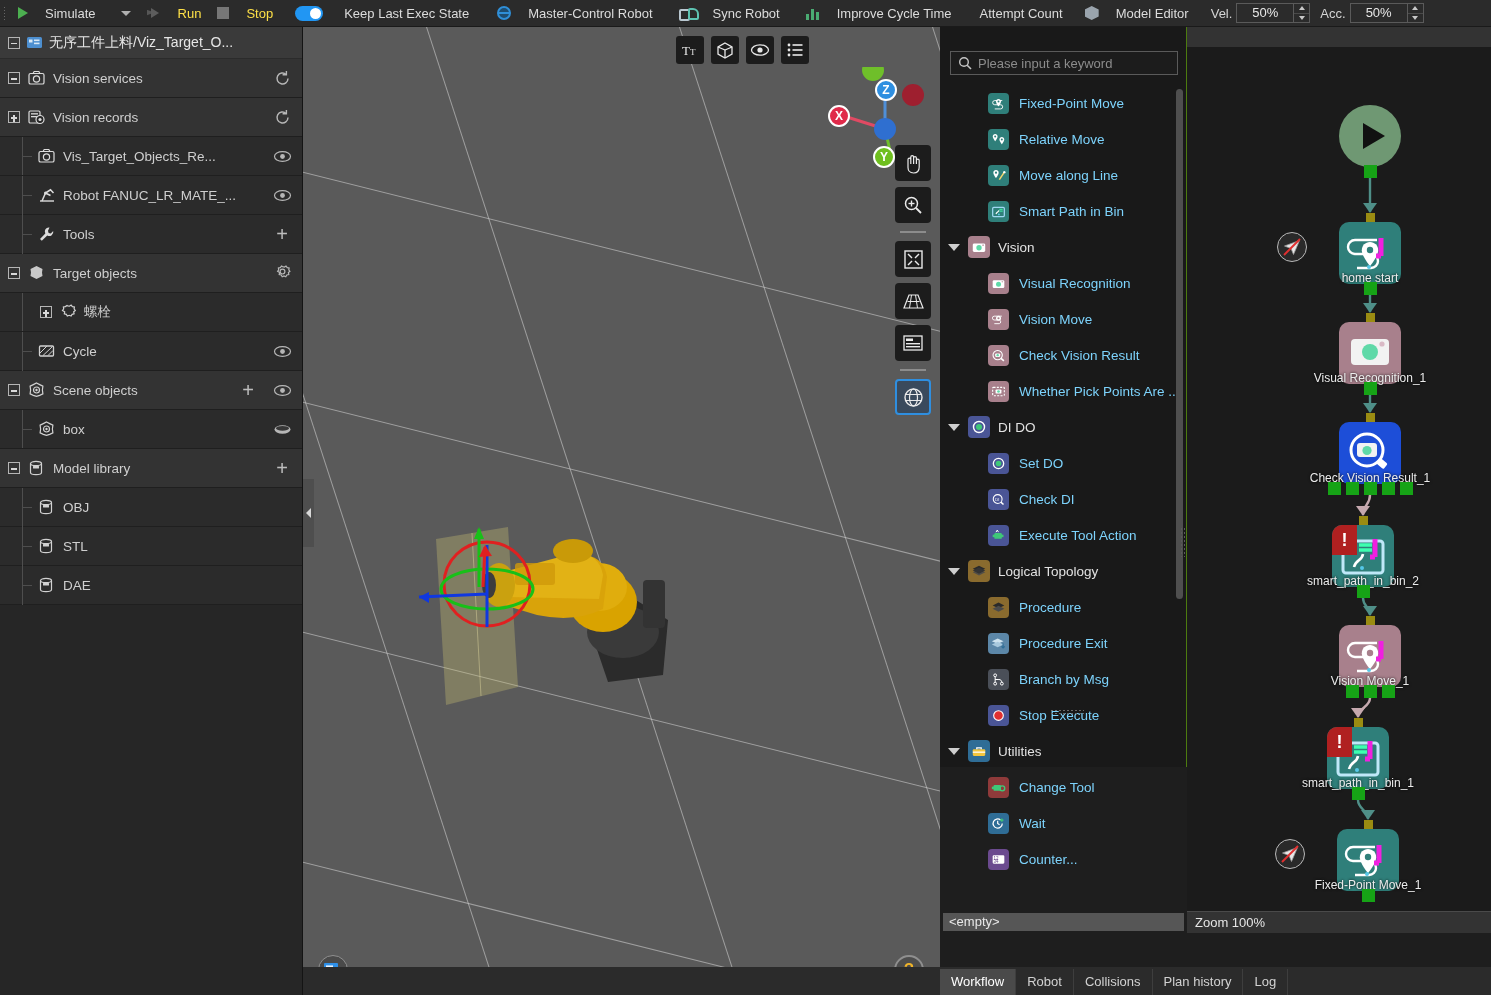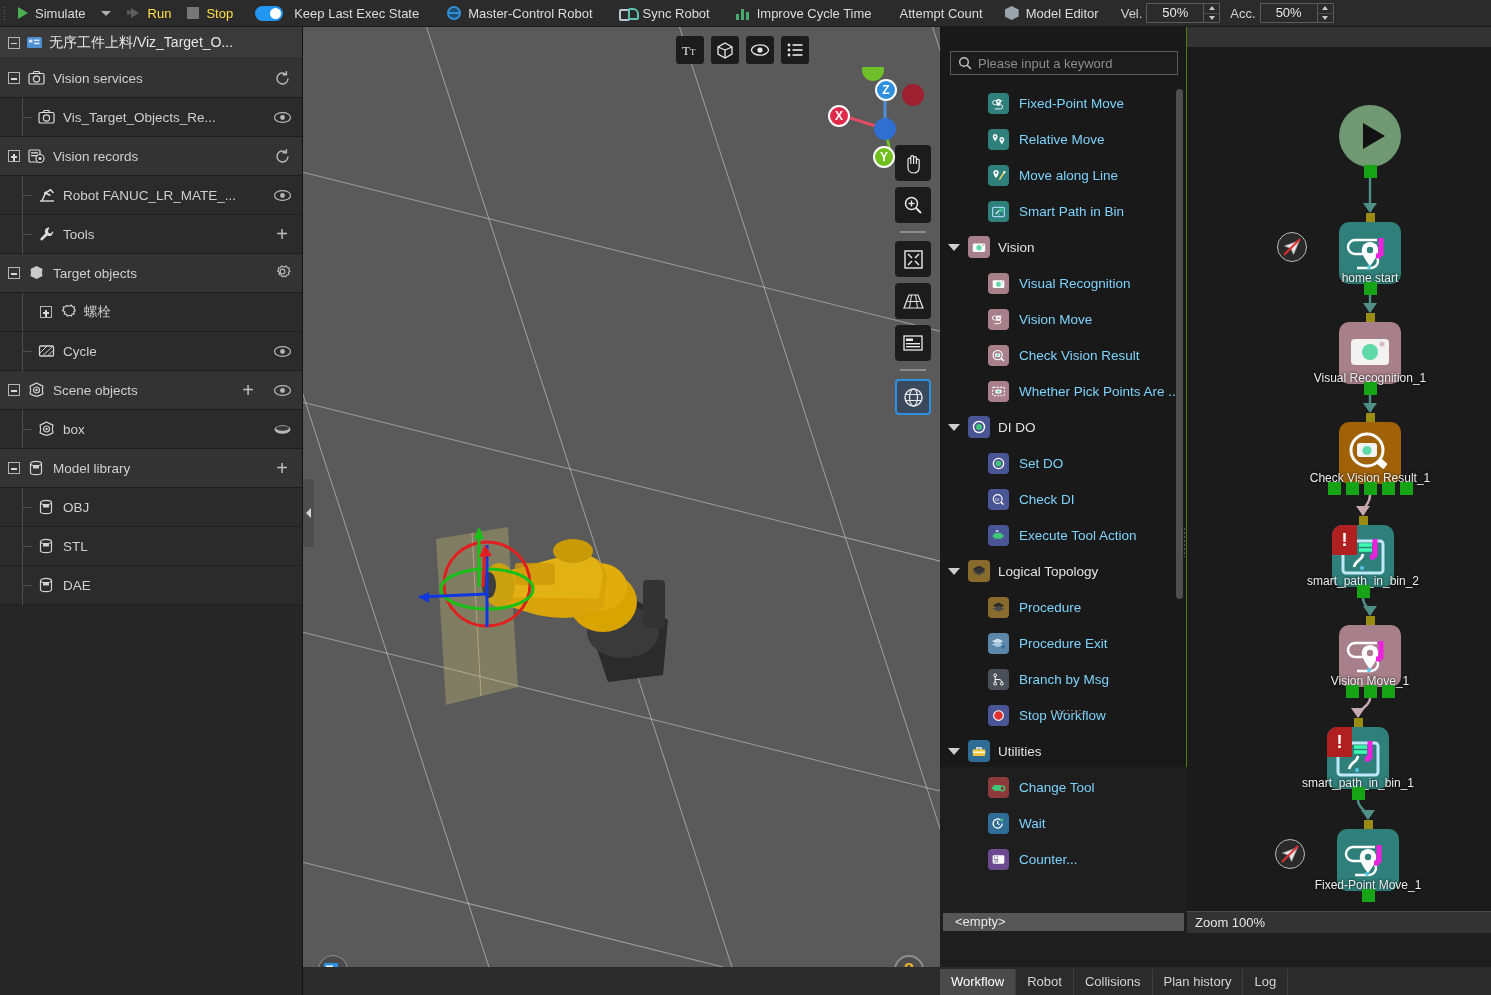--- a/index.html
+++ b/index.html
@@ -20,21 +20,21 @@
     display: flex; align-items: center;
     border-bottom: 1px solid #1a1a1a;
   }
   .tb-grip { width: 10px; height: 27px; position: relative; }
   .tb-grip::before {
     content: ""; position: absolute; left: 3px; top: 6px; width: 3px; height: 15px;
     background-image: radial-gradient(#666 40%, transparent 41%);
     background-size: 3px 3px;
   }
   .tb-item {
-    display: flex; align-items: center; gap: 7px;
+    display: flex; align-items: center; gap: 17px;
     height: 27px; padding: 12px 8px; white-space: nowrap;
     font-size: 13px; color: #dcdcdc; cursor: default;
   }
   .tb-item.disabled { color: #fde047; }
   .play-tri {
     width: 0; height: 0; border-left: 10px solid #4caf50;
     border-top: 6px solid transparent; border-bottom: 6px solid transparent;
   }
   .caret-dn {
     width: 0; height: 0; border-left: 5px solid transparent;
@@ -247,21 +247,21 @@
     background-image: radial-gradient(#5a5a5a 40%, transparent 41%);
     background-size: 3px 4px;
   }
   .lib-hgrip {
     position:absolute; left: 110px; bottom: 52px; width: 34px; height: 6px;
     background-image: radial-gradient(#6a6a6a 40%, transparent 41%);
     background-size: 4px 3px;
   }
   .empty-bar {
     position: absolute; left: 3px; top: 886px; width: 241px; height: 18px;
-    background: #565656; color: #e8e8e8; font-size: 13px; line-height: 18px; padding-left: 12px;
+    background: #565656; color: #e8e8e8; font-size: 13px; line-height: 18px; padding-left: 6px;
   }
 
   
   .graph-panel {
     position: absolute; left: 1187px; top: 47px; width: 304px; height: 864px;
     background: #1b1b1b; overflow: hidden;
   }
   .graph-top-box {
     position: absolute; left: 1189px; top: 47px; width: 302px; height: 26px;
     background: #1b1b1b; border: 1px solid #6a6a6a;
@@ -414,57 +414,57 @@
             </svg>
           </span>
           <span class="lbl" style="margin-left:8px">Vision services</span>
           <span class="act">
             <svg width="17" height="17" viewBox="0 0 17 17">
               <path d="M14 8.5a5.5 5.5 0 1 1-1.8-4.1" fill="none" stroke="#cfcfcf" stroke-width="1.4"></path>
               <polyline points="12.4,1 12.4,4.8 8.6,4.8" fill="none" stroke="#cfcfcf" stroke-width="1.4"></polyline>
             </svg>
           </span>
         </div>
-        <div class="tree-row lvl2">
-          <div class="guide"></div>
-          <div style="width:22px;flex:none"></div>
-          <span class="elbow ell"></span>
-          <span class="ic">
-            <svg width="17" height="16" viewBox="0 0 17 16">
-              <rect x="1" y="3.5" width="15" height="10.5" rx="1.6" fill="none" stroke="#dcdcdc" stroke-width="1.2"></rect>
-              <path d="M5 3.5l1.2-2h4.6l1.2 2" fill="none" stroke="#dcdcdc" stroke-width="1.2"></path>
-              <circle cx="8.5" cy="9" r="3.1" fill="none" stroke="#dcdcdc" stroke-width="1.2"></circle>
-            </svg>
-          </span>
-          <span class="lbl" style="margin-left:8px">Vis_Target_Objects_Re...</span>
-          <span class="act">
-            <svg width="19" height="13" viewBox="0 0 19 13">
-              <ellipse cx="9.5" cy="6.5" rx="8" ry="4.8" fill="none" stroke="#cfcfcf" stroke-width="1.2"></ellipse>
-              <circle cx="9.5" cy="6.5" r="2.4" fill="#cfcfcf"></circle>
-            </svg>
-          </span>
-        </div>
         <div class="tree-row lvl1">
           <div style="width:8px;flex:none"></div>
           <span class="exp-box plus"></span>
           <div style="width:8px;flex:none"></div>
           <span class="ic">
             <svg width="17" height="16" viewBox="0 0 17 16">
               <rect x="1" y="2" width="11" height="12" rx="1.3" fill="none" stroke="#dcdcdc" stroke-width="1.2"></rect>
               <rect x="3" y="4.2" width="7" height="1.3" fill="#dcdcdc"></rect>
               <rect x="3" y="7" width="7" height="1.3" fill="#dcdcdc"></rect>
               <circle cx="12" cy="10.5" r="4" fill="#262626" stroke="#dcdcdc" stroke-width="1.2"></circle>
               <circle cx="12" cy="10.5" r="1.6" fill="#dcdcdc"></circle>
             </svg>
           </span>
           <span class="lbl" style="margin-left:8px">Vision records</span>
           <span class="act">
             <svg width="17" height="17" viewBox="0 0 17 17">
               <path d="M14 8.5a5.5 5.5 0 1 1-1.8-4.1" fill="none" stroke="#cfcfcf" stroke-width="1.4"></path>
               <polyline points="12.4,1 12.4,4.8 8.6,4.8" fill="none" stroke="#cfcfcf" stroke-width="1.4"></polyline>
+            </svg>
+          </span>
+        </div>
+        <div class="tree-row lvl2">
+          <div class="guide"></div>
+          <div style="width:22px;flex:none"></div>
+          <span class="elbow ell"></span>
+          <span class="ic">
+            <svg width="17" height="16" viewBox="0 0 17 16">
+              <rect x="1" y="3.5" width="15" height="10.5" rx="1.6" fill="none" stroke="#dcdcdc" stroke-width="1.2"></rect>
+              <path d="M5 3.5l1.2-2h4.6l1.2 2" fill="none" stroke="#dcdcdc" stroke-width="1.2"></path>
+              <circle cx="8.5" cy="9" r="3.1" fill="none" stroke="#dcdcdc" stroke-width="1.2"></circle>
+            </svg>
+          </span>
+          <span class="lbl" style="margin-left:8px">Vis_Target_Objects_Re...</span>
+          <span class="act">
+            <svg width="19" height="13" viewBox="0 0 19 13">
+              <ellipse cx="9.5" cy="6.5" rx="8" ry="4.8" fill="none" stroke="#cfcfcf" stroke-width="1.2"></ellipse>
+              <circle cx="9.5" cy="6.5" r="2.4" fill="#cfcfcf"></circle>
             </svg>
           </span>
         </div>
         <div class="tree-row lvl2">
           <div class="guide"></div>
           <div style="width:22px;flex:none"></div>
           <span class="elbow tee"></span>
           <span class="ic">
             <svg width="18" height="16" viewBox="0 0 18 16">
               <path d="M2 14h14" stroke="#dcdcdc" stroke-width="1.4"></path>
@@ -986,21 +986,21 @@
             </svg>
           </span>
           <span>Branch by Msg</span>
         </div>
         <div class="lib-item">
           <span class="nico sm" style="background:#4a5596">
             <svg width="15" height="15" viewBox="0 0 18 16">
               <circle cx="9" cy="8" r="5.8" fill="#e03030" stroke="#fff" stroke-width="1.3"></circle>
             </svg>
           </span>
-          <span>Stop Workflow</span>
+          <span>Stop Execute</span>
         </div>
         <div class="lib-group">
           <span class="tri-dn"></span>
           <span class="nico" style="background:#2f6d96">
             <svg width="16" height="16" viewBox="0 0 18 16">
               <rect x="2" y="6" width="14" height="7.5" rx="1.2" fill="#f2c53d"></rect>
               <path d="M6.5 6V4.5h5V6" fill="none" stroke="#fff" stroke-width="1.4"></path>
               <rect x="2" y="8.6" width="14" height="1.4" fill="#fff"></rect>
             </svg>
           </span>
@@ -1099,21 +1099,21 @@
               <rect x="12" y="17" width="38" height="26" rx="4" fill="#f2f2f2"></rect>
               <circle cx="31" cy="30" r="8" fill="#5fd9a8"></circle>
               <circle cx="43" cy="22" r="2.6" fill="#d9b9c5"></circle>
             </svg>
             <span class="node-label">Visual Recognition_1</span>
           </div>
           <span class="port-in" style="left:27px;top:-9px"></span>
           <span class="port" style="left:24.5px;top:60px"></span>
         </div>
         <div class="node" style="left: 152px; top: 375px;">
-          <div class="node-box" style="background:#a16207">
+          <div class="node-box" style="background:#1d4ed8">
             <svg width="62" height="62" viewBox="0 0 62 62">
               <circle cx="28" cy="28" r="16" fill="none" stroke="#fff" stroke-width="3"></circle>
               <rect x="18" y="21" width="20" height="14" rx="3" fill="#f2f2f2"></rect>
               <circle cx="28" cy="28.5" r="4.6" fill="#5fd9a8"></circle>
               <rect x="38" y="38" width="10" height="7" rx="1.5" fill="#fff" transform="rotate(40 43 41)"></rect>
             </svg>
             <span class="node-label">Check Vision Result_1</span>
           </div>
           <span class="port-in" style="left:27px;top:-9px"></span>
           <span class="port" style="left:-11.5px;top:60px"></span>

